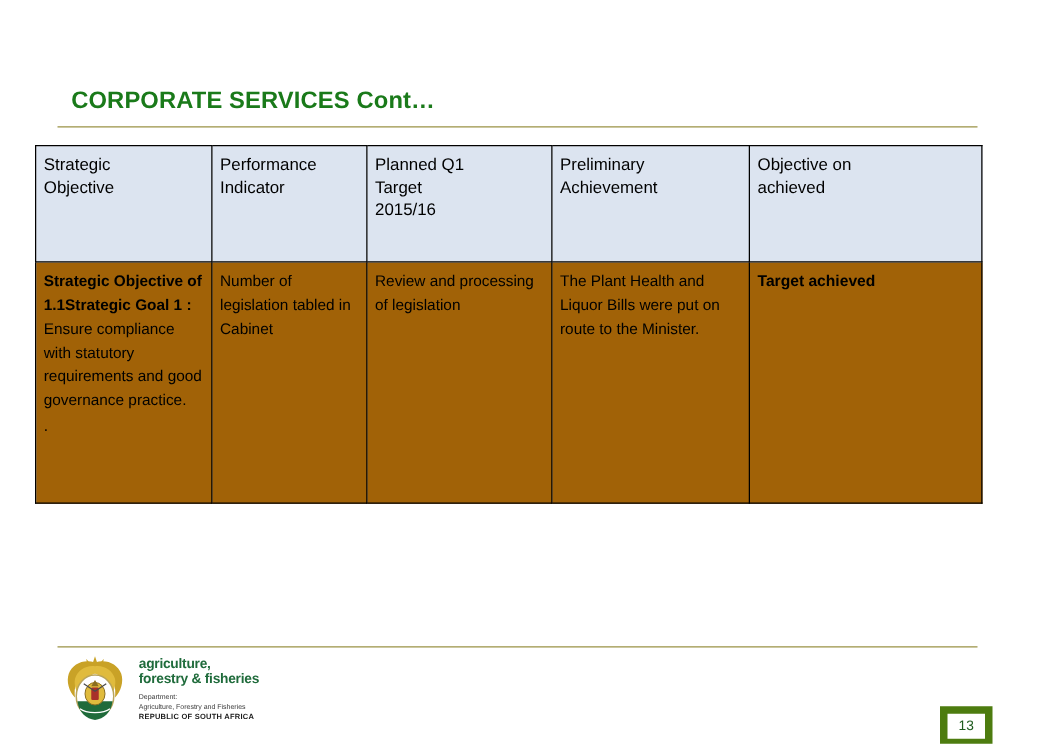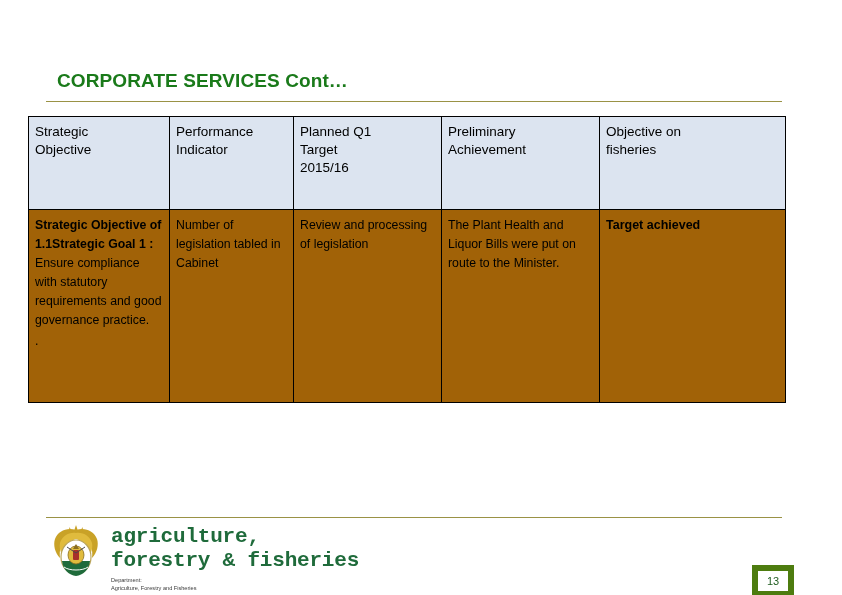--- a/index.html
+++ b/index.html
@@ -120,25 +120,25 @@
   .coat {
     width: 52px;
     height: 56px;
     flex: 0 0 auto;
   }
   .wordmark {
     padding-top: 2px;
   }
   .wordmark .wm-line {
     color: #1f6b3b;
-    font-size: 21px;
+    font-size: 11px;
     font-weight: bold;
     line-height: 1.12;
     letter-spacing: -0.2px;
-    font-family: Liberation Mono, monospace;
+    font-family: Liberation Sans, sans-serif;
   }
   .wordmark .dept {
     margin-top: 4px;
     color: #3a3a3a;
     font-size: 5.6px;
     line-height: 1.5;
     font-family: "Liberation Sans", sans-serif;
   }
   .wordmark .dept .rsa {
     font-weight: bold;
@@ -192,21 +192,21 @@
             <span class="hdr-sub">Planned Q1</span>
             <span class="hdr-sub">Target</span>
             <span class="hdr-sub">2015/16</span>
           </th>
           <th>
             <span class="hdr-sub">Preliminary</span>
             <span class="hdr-sub">Achievement</span>
           </th>
           <th>
             <span class="hdr-sub">Objective on</span>
-            <span class="hdr-sub">fisheries</span>
+            <span class="hdr-sub">achieved</span>
           </th>
         </tr>
       </thead>
       <tbody>
         <tr>
           <td>
             <span class="bold-lead">Strategic Objective of 1.1Strategic Goal 1 :</span><span> Ensure compliance with statutory requirements and good governance practice.</span>
             <span class="dot-line">.</span>
           </td>
           <td>Number of legislation tabled in Cabinet</td>

